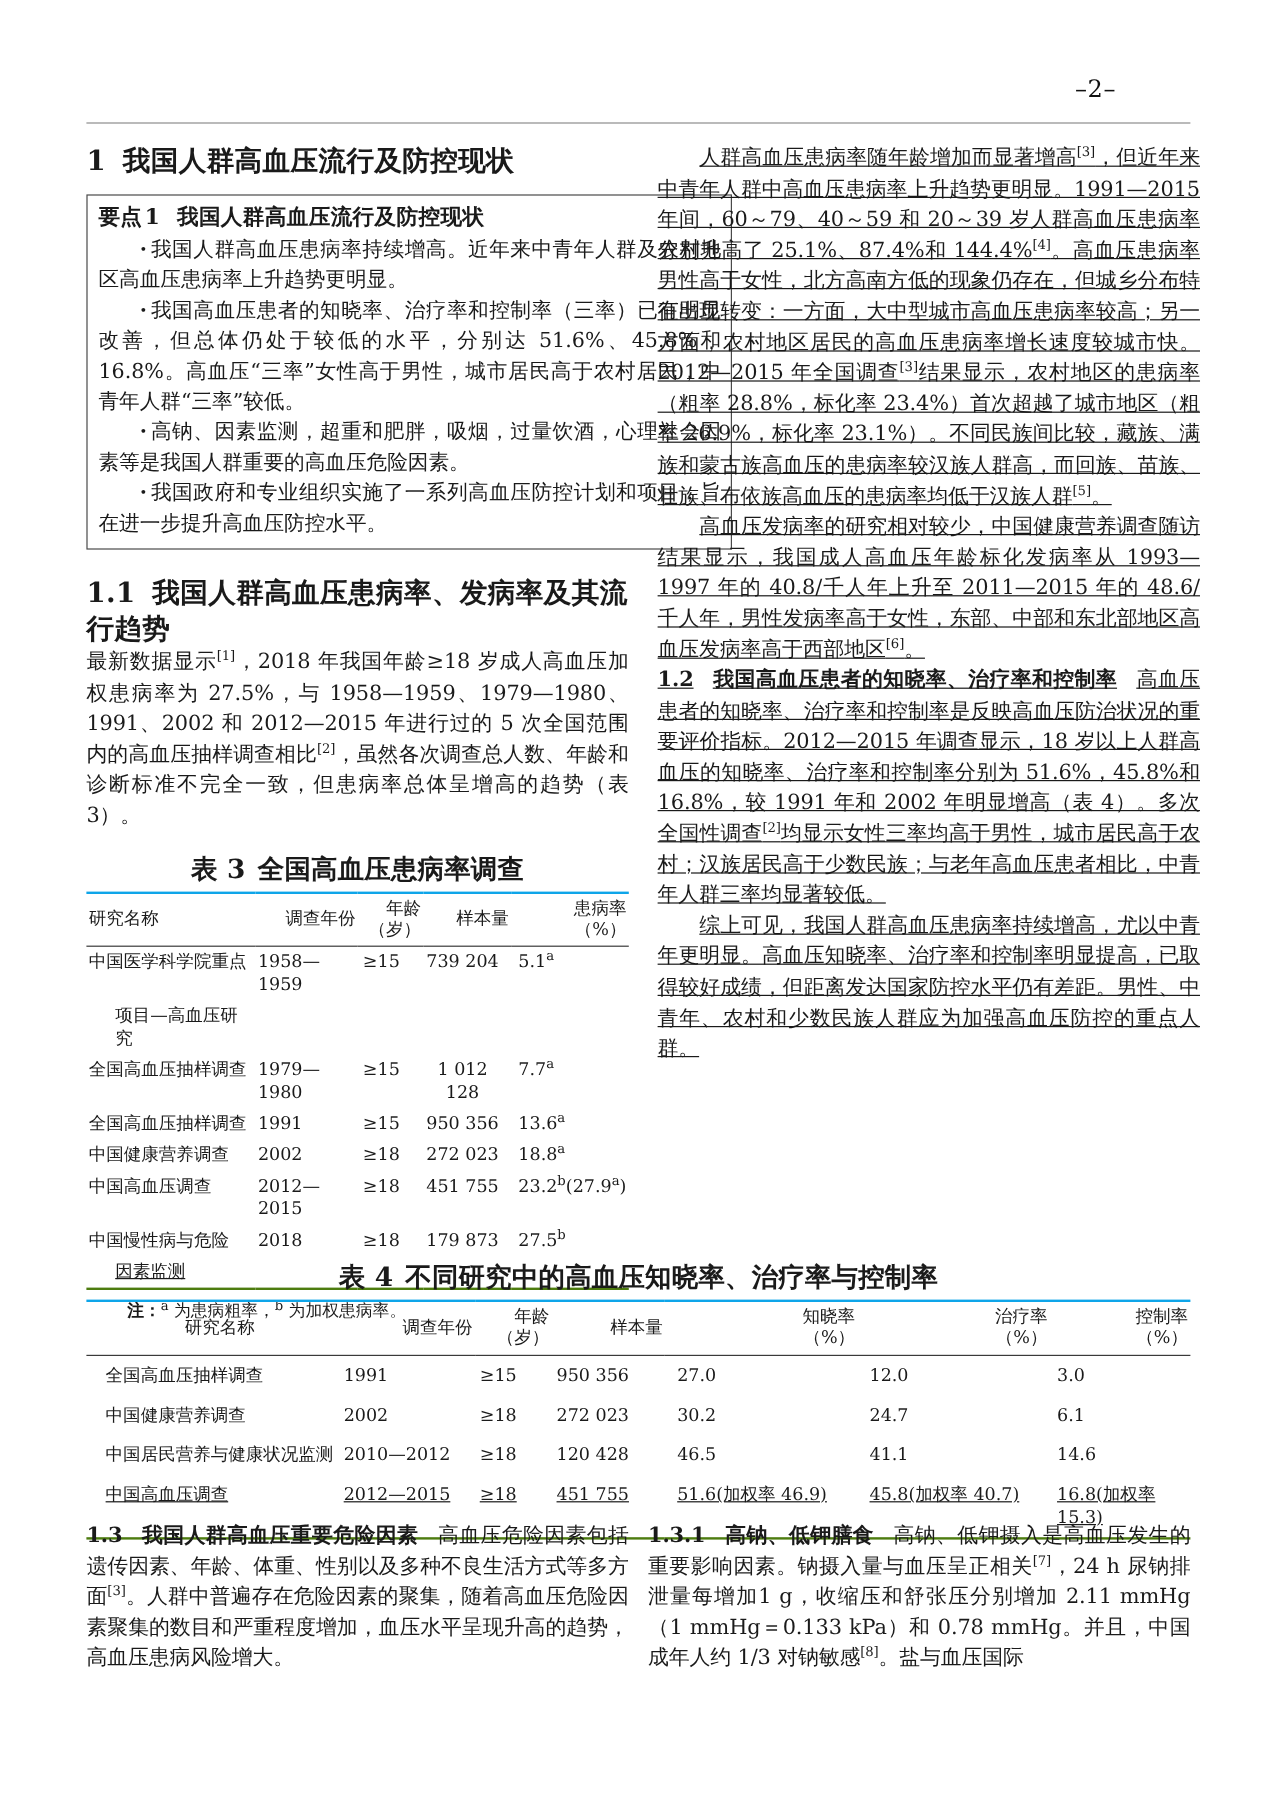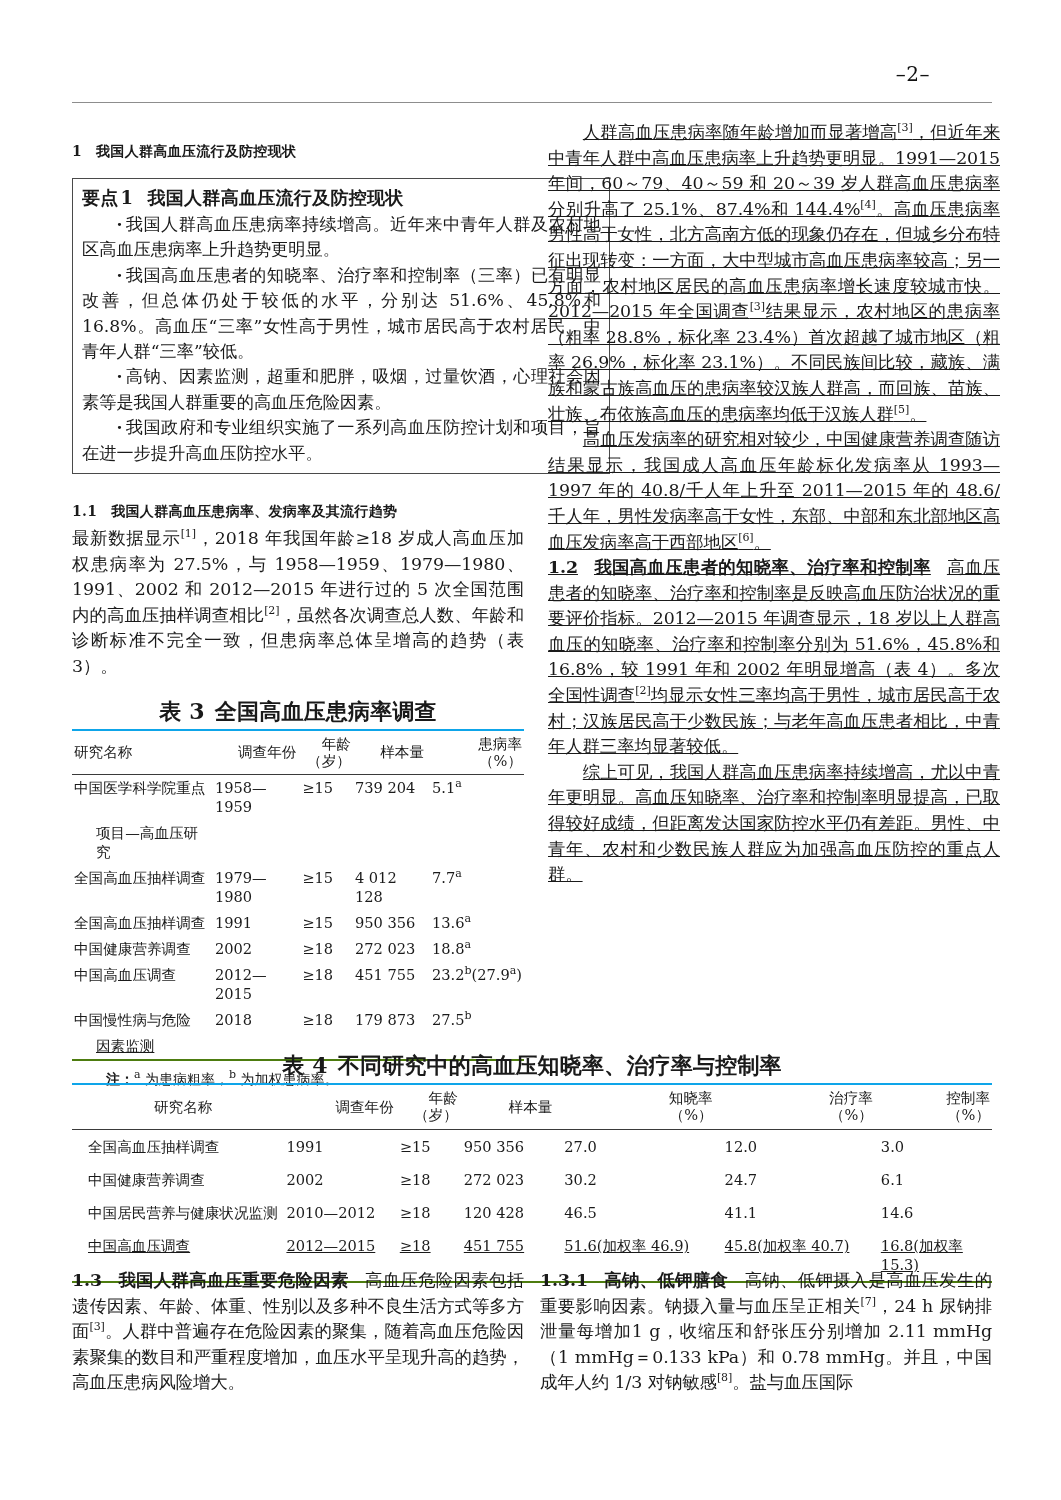--- a/index.html
+++ b/index.html
@@ -62,24 +62,24 @@
     margin: 0;
     font-size: 17.4px;
     line-height: 25.6px;
     text-align: justify;
     text-justify: inter-ideograph;
     letter-spacing: -0.1px;
   }
   .indent { text-indent: 2em; }
 
   .sec-h1 {
-    font-size: 14px;
+    font-size: 23px;
     font-weight: bold;
     line-height: 30px;
-    margin: 16px 0 8px 0;
+    margin: 0 0 8px 0;
     letter-spacing: 0.3px;
   }
   .sec-h1 .num { margin-right: 14px; }
 
   .run-in {
     font-size: 17.4px;
     line-height: 25.6px;
     text-align: justify;
     text-justify: inter-ideograph;
   }
@@ -162,21 +162,21 @@
   #table3 .c-name { width: 166px; text-align: left; }
   #table3 .c-year { width: 104px; }
   #table3 .c-age  { width: 52px;  }
   #table3 .c-n    { width: 78px;  }
   #table3 .c-rate { width: 52px;  }
   #table3 tbody .c-year,
   #table3 tbody .c-age,
   #table3 tbody .c-n,
   #table3 tbody .c-rate { text-align: left; }
   #table3 tbody .c-age  { text-align: left; padding-left: 4px; }
-  #table3 tbody .c-n    { text-align: left; padding-right: 10px;}
+  #table3 tbody .c-n    { text-align: center; padding-right: 10px;}
   #table3 tbody .c-rate { text-align: left; padding-left: 6px; }
   #table3 .cont-line { padding-left: 24px; }
 
   .tbl-note {
     font-size: 14px;
     line-height: 22px;
     margin-top: 7px;
     padding-left: 34px;
   }
   .tbl-note .lbl { font-weight: bold; }
@@ -279,21 +279,21 @@
             <td class="c-year"></td>
               <td class="c-age"></td>
             <td class="c-n"></td>
               <td class="c-rate"></td>
           </tr>
 
           <tr>
             <td class="c-name">全国高血压抽样调查</td>
             <td class="c-year">1979—1980</td>
             <td class="c-age">≥15</td>
-            <td class="c-n">4 012 128</td>
+            <td class="c-n">1 012 128</td>
             <td class="c-rate"><span>7.7</span><sup class="ref">a</sup></td>
           </tr>
 
           <tr>
             <td class="c-name">全国高血压抽样调查</td>
             <td class="c-year">1991</td>
             <td class="c-age">≥15</td>
             <td class="c-n">950 356</td>
             <td class="c-rate"><span>13.6</span><sup class="ref">a</sup></td>
           </tr>

